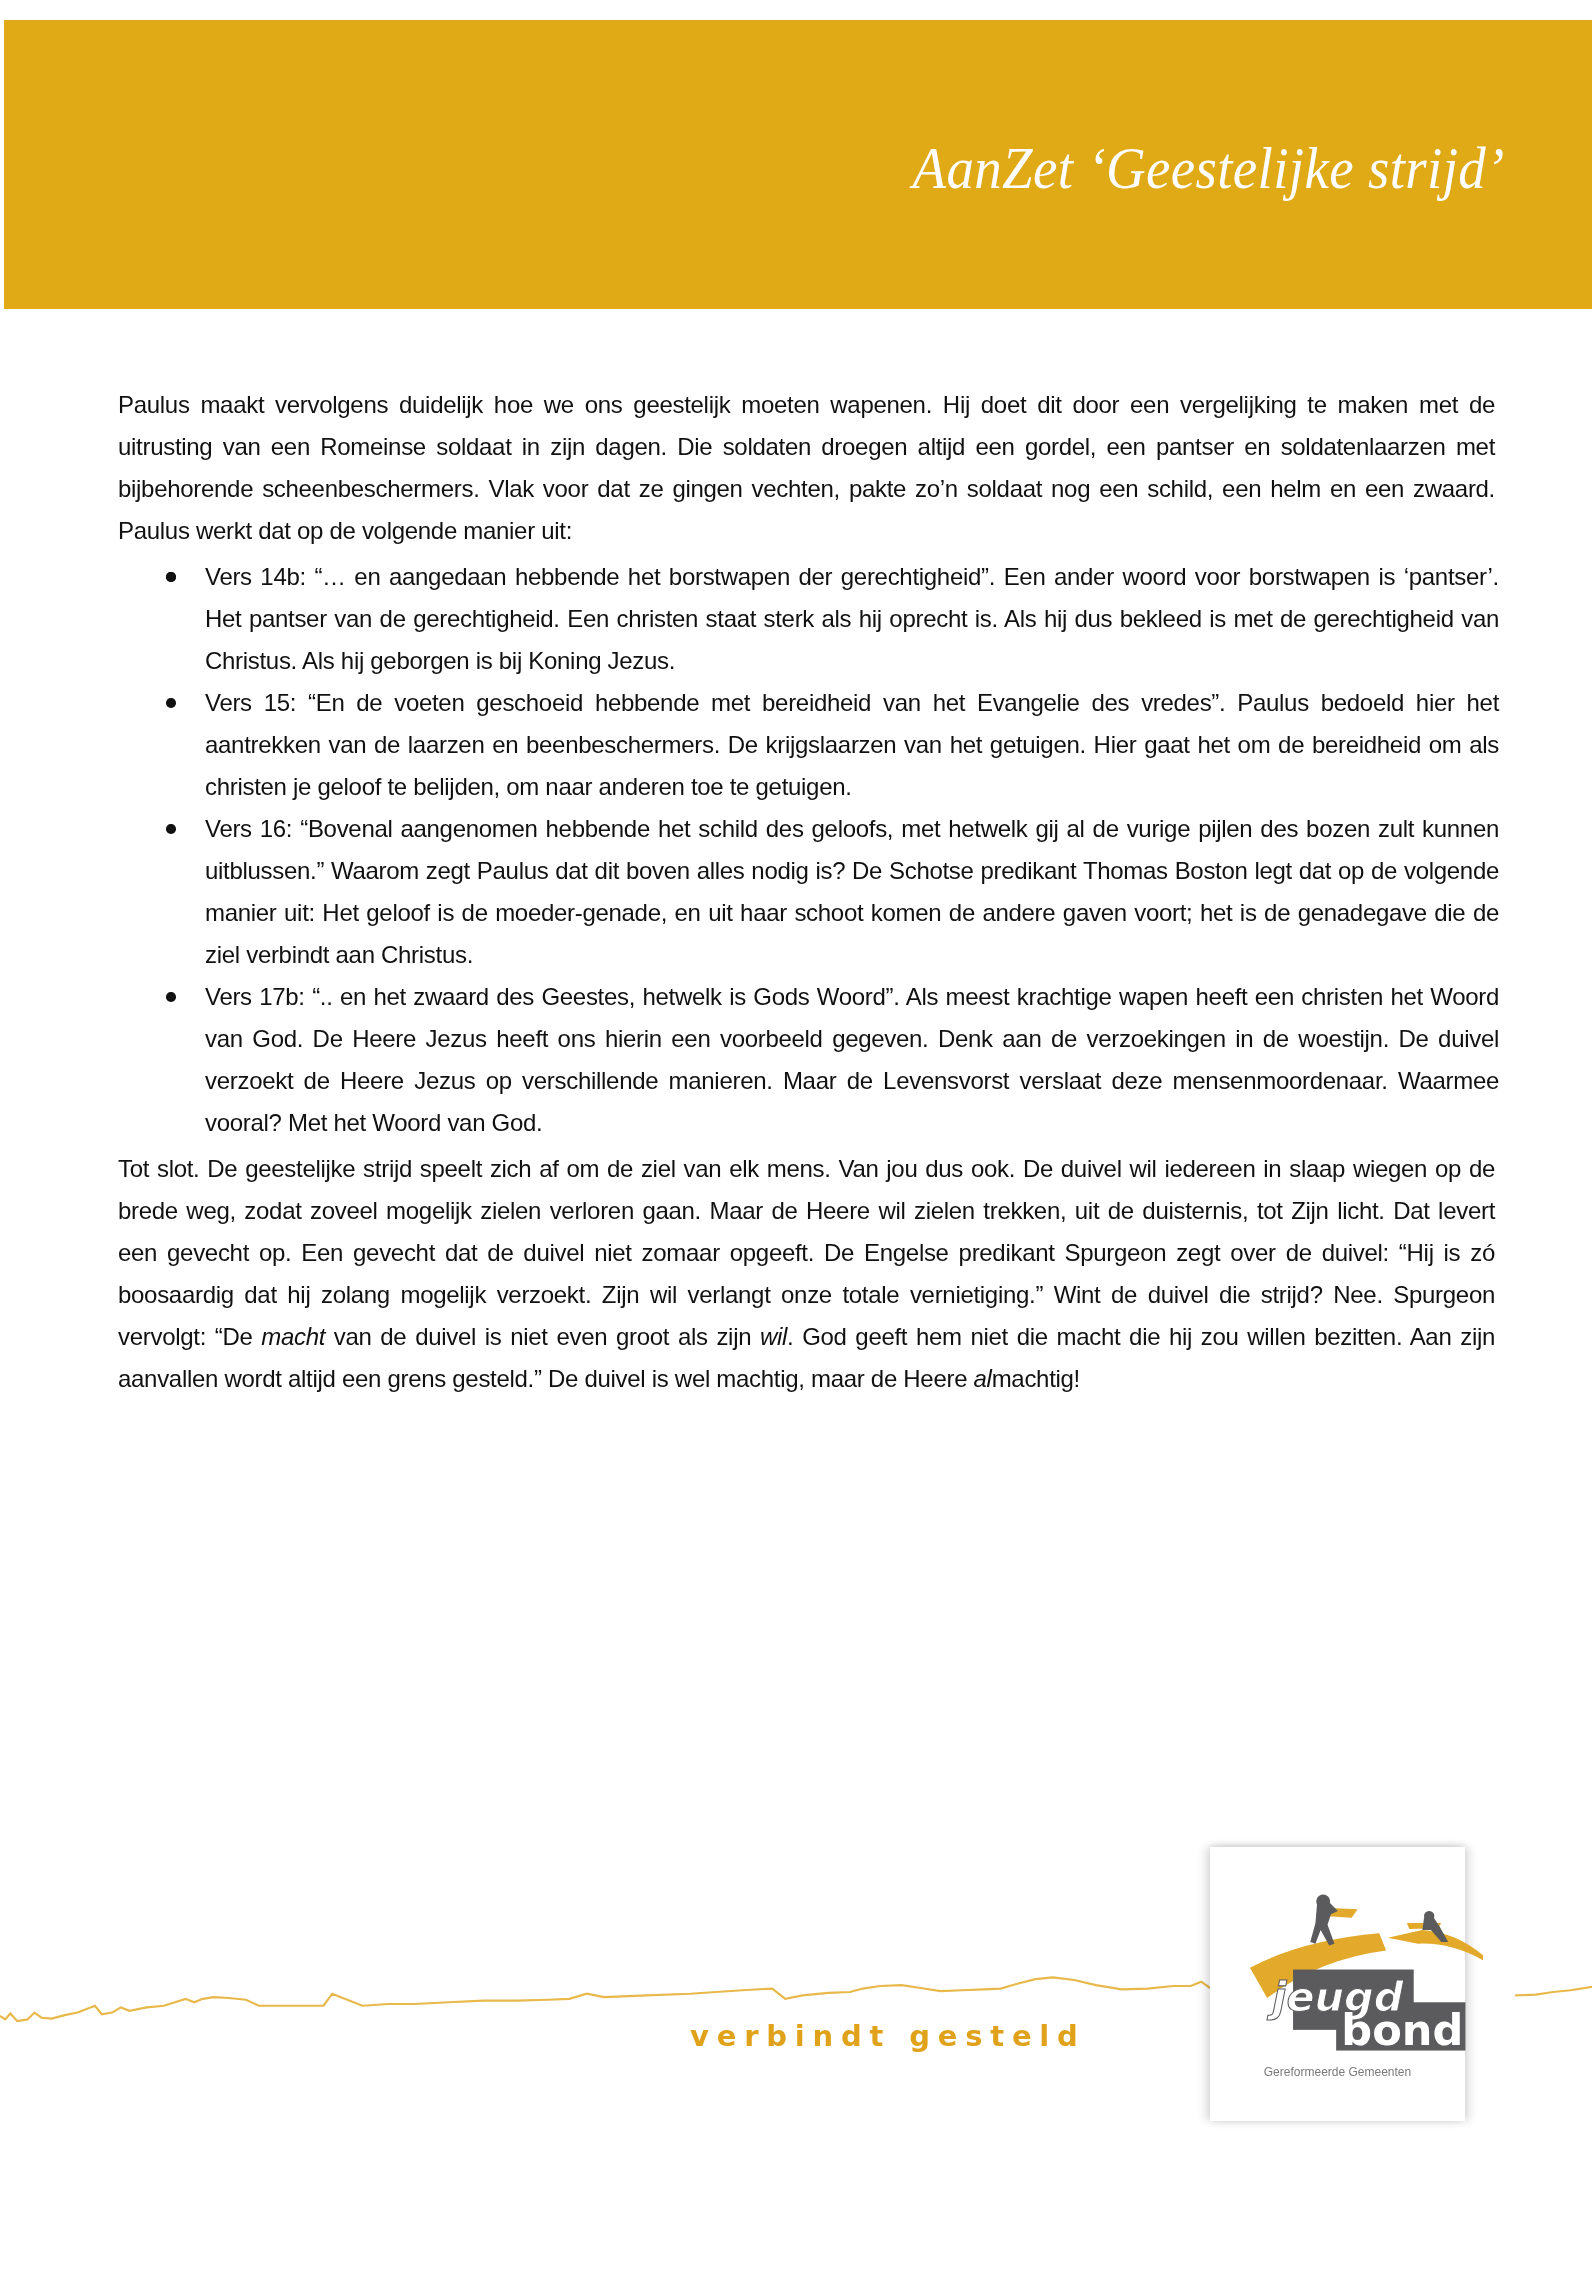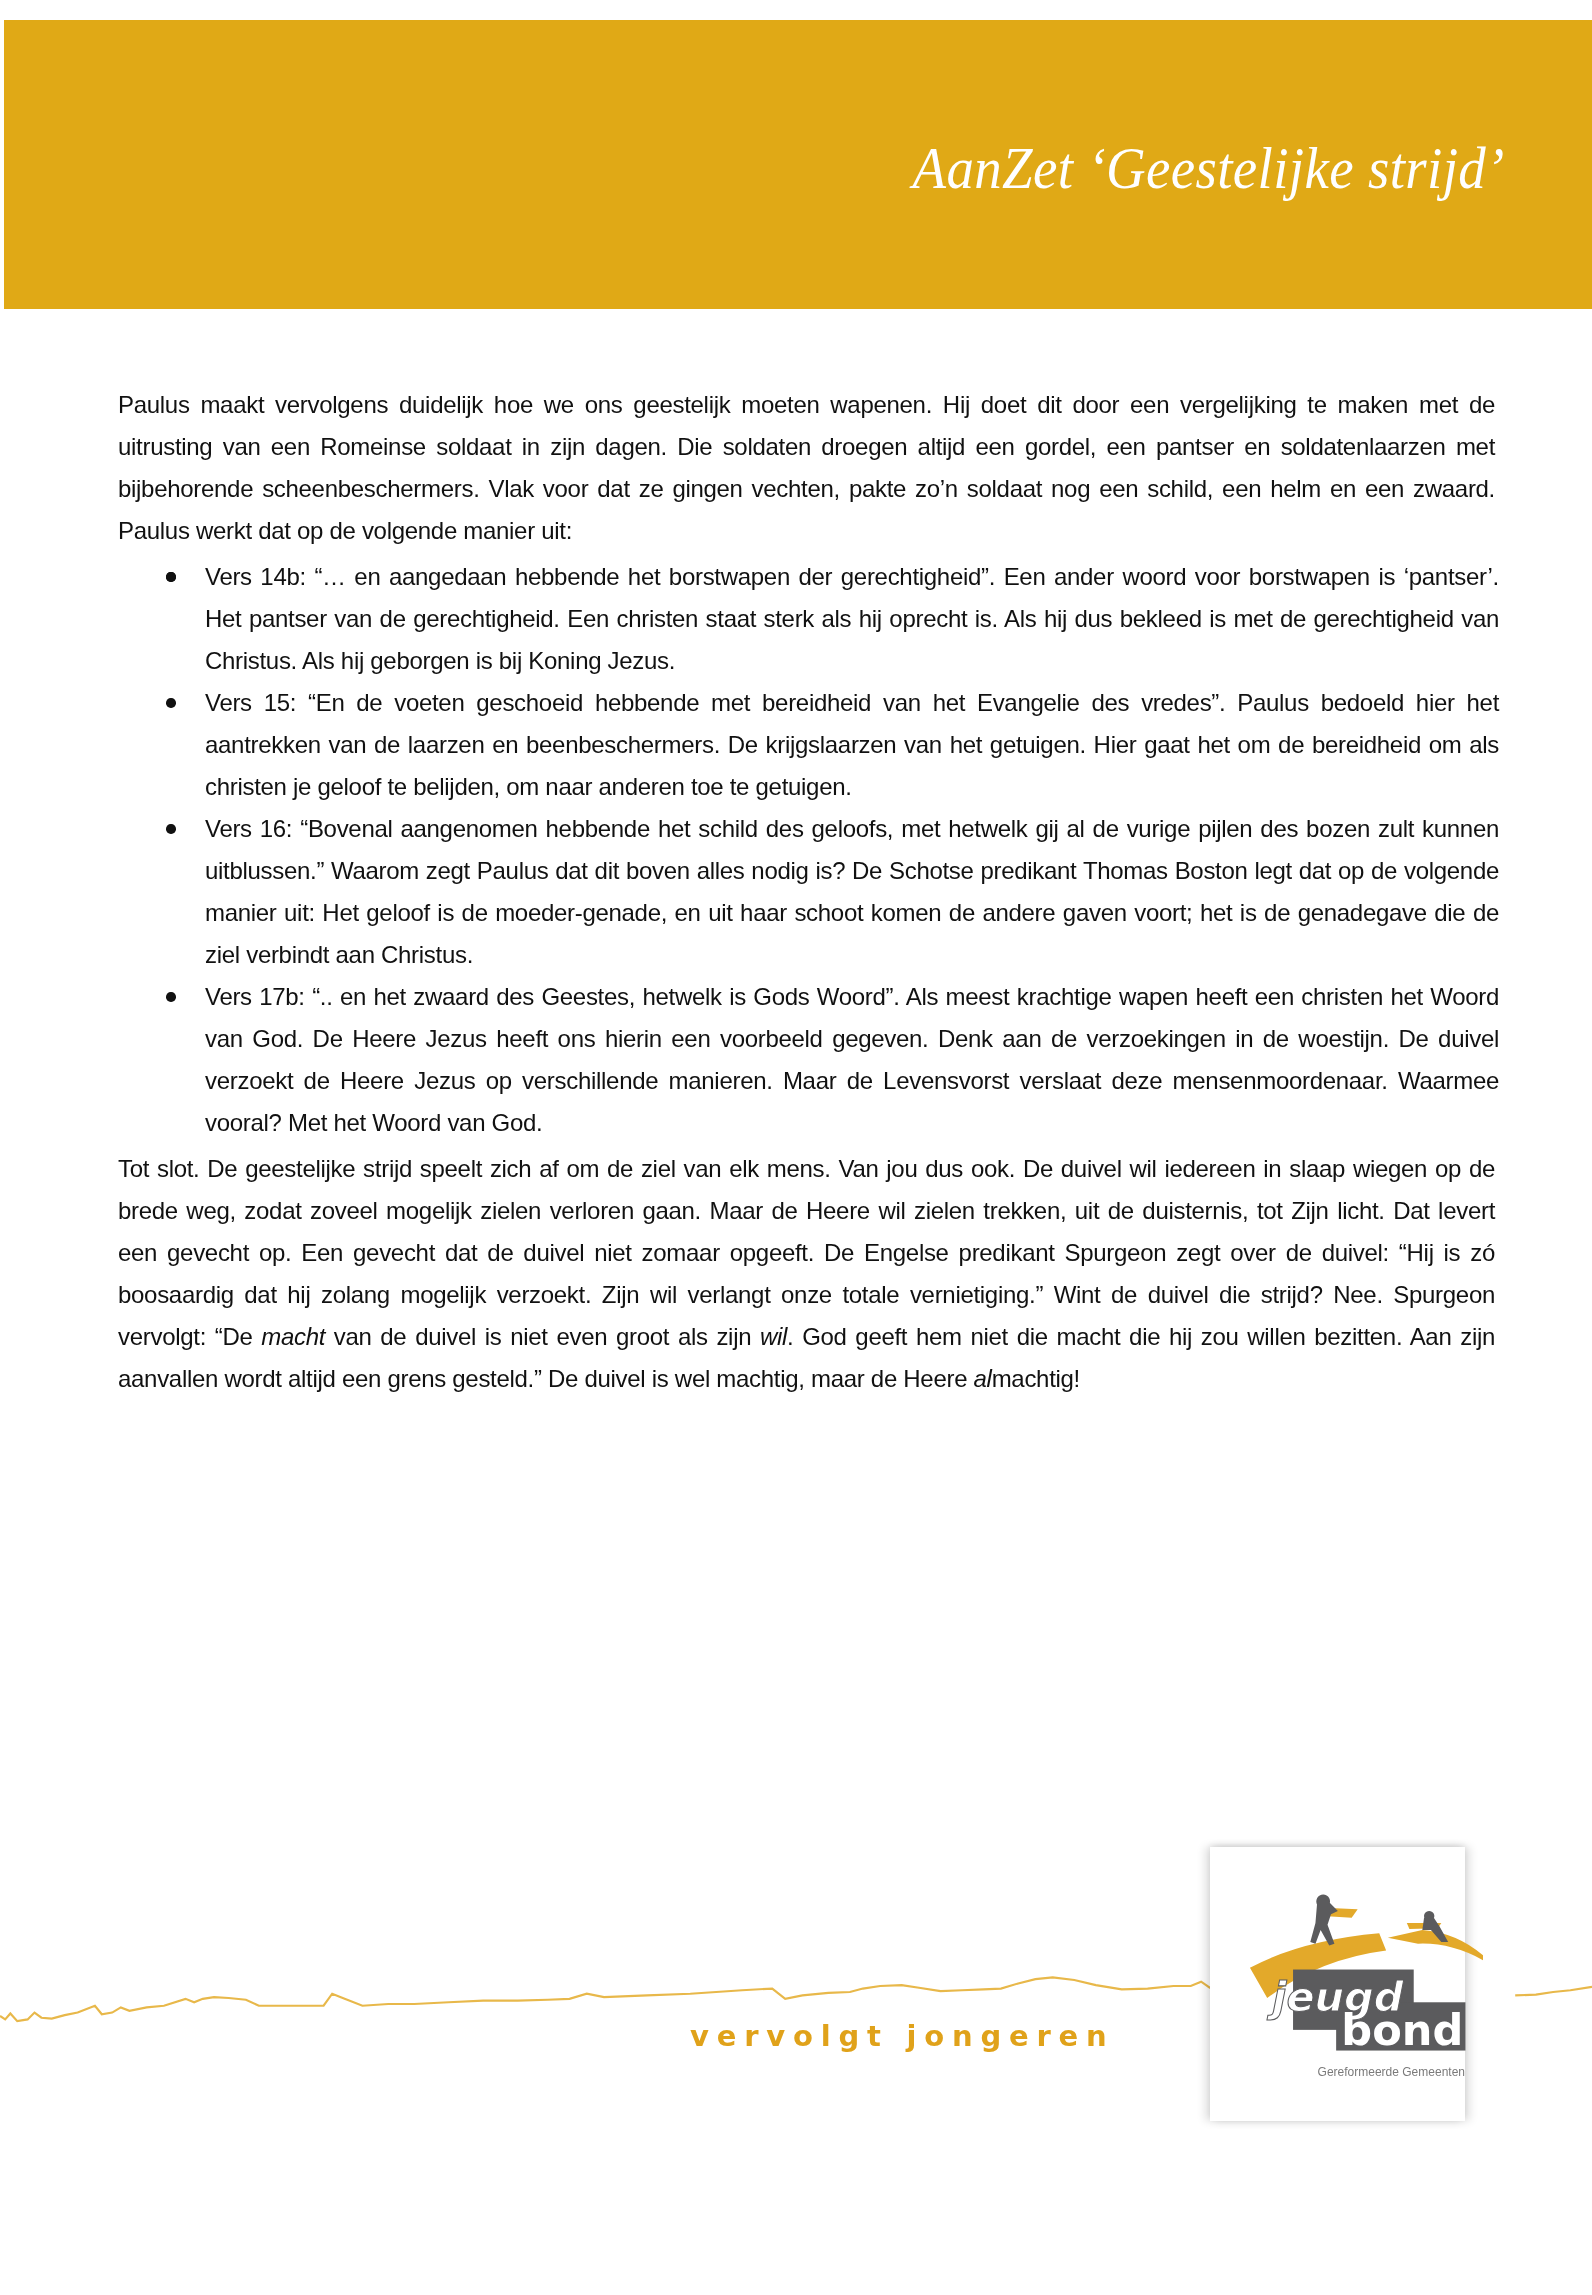--- a/index.html
+++ b/index.html
@@ -110,21 +110,21 @@
       left: 31px;
       top: 26px;
       width: 242px;
       height: 181px;
     }
     .logo-subtitle {
       position: absolute;
       left: 0;
       width: 100%;
       top: 218px;
-      text-align: right;
+      text-align: center;
       font-family: "Liberation Sans", sans-serif;
       font-size: 12px;
       color: #7a7a7a;
     }
   </style>
 </head>
 <body>
 
 <div class="header-banner">
   <div class="header-title">AanZet ‘Geestelijke strijd’</div>
@@ -156,21 +156,21 @@
   </ul>
 
   <p class="closing-paragraph"><span>Tot slot. De geestelijke strijd speelt zich af om de ziel van elk mens. Van jou dus ook. De duivel wil iedereen in slaap wiegen op de brede weg, zodat zoveel mogelijk zielen verloren gaan. Maar de Heere wil zielen trekken, uit de duisternis, tot Zijn licht. Dat levert een gevecht op. Een gevecht dat de duivel niet zomaar opgeeft. De Engelse predikant Spurgeon zegt over de duivel: “Hij is zó boosaardig dat hij zolang mogelijk verzoekt. Zijn wil verlangt onze totale vernietiging.” Wint de duivel die strijd? Nee. Spurgeon vervolgt: “De </span><em>macht</em><span> van de duivel is niet even groot als zijn </span><em>wil</em><span>. God geeft hem niet die macht die hij zou willen bezitten. Aan zijn aanvallen wordt altijd een grens gesteld.” De duivel is wel machtig, maar de Heere </span><em>al</em><span>machtig!</span></p>
 </div>
 
 <svg class="footer-line" viewBox="0 0 1845 70" preserveAspectRatio="none">
   <polyline fill="none" stroke="#E8B84A" stroke-width="2.5" points="0,56 6,60 12,53 20,62 32,60 40,52 48,58 60,59 75,55 90,52 110,44 118,54 130,52 140,46 150,50 170,46 190,44 215,36 225,40 235,36 248,34 265,35 285,37 300,44 320,44 350,44 375,44 385,30 395,34 420,44 450,42 480,42 520,40 560,38 600,38 635,37 660,36 680,30 700,34 750,32 800,30 860,26 895,24 910,36 930,32 960,29 985,28 1000,24 1020,21 1045,20 1065,23 1090,27 1115,26 1140,25 1160,24 1180,18 1200,13 1220,11 1245,14 1270,20 1300,25 1330,24 1360,21 1380,21 1392,16 1402,23 1416,24 1440,22 1470,20 1500,19 1540,18 1570,16 1600,16"></polyline>
   <polyline fill="none" stroke="#E8B84A" stroke-width="2.5" points="1756,32 1780,31 1800,28 1820,26 1845,22"></polyline>
 </svg>
 
-<div class="tagline">vervolgt jongeren</div>
+<div class="tagline">verbindt gesteld</div>
 
 <div class="logo-card">
   <svg class="logo-svg" viewBox="0 0 280 210">
 
     <path d="M10,110 Q70,78 160,70 L168,90 Q90,100 30,145 Z" fill="#E3A92A"></path>
     <path d="M170,75 L210,66 Q260,70 295,110 Q250,80 205,82 Z" fill="#E3A92A"></path>
     <path d="M90,40 L135,42 L128,52 L95,50 Z" fill="#E3A92A"></path>
     <path d="M192,58 L232,58 L228,64 L195,65 Z" fill="#E3A92A"></path>
 
     <path d="M95,25 a8,8 0 1,1 -0.1,0 Z M88,34 L100,32 L112,44 L104,48 L100,60 L108,82 L102,84 L92,66 L86,82 L80,80 L86,58 Z" fill="#5b5b5d"></path>

